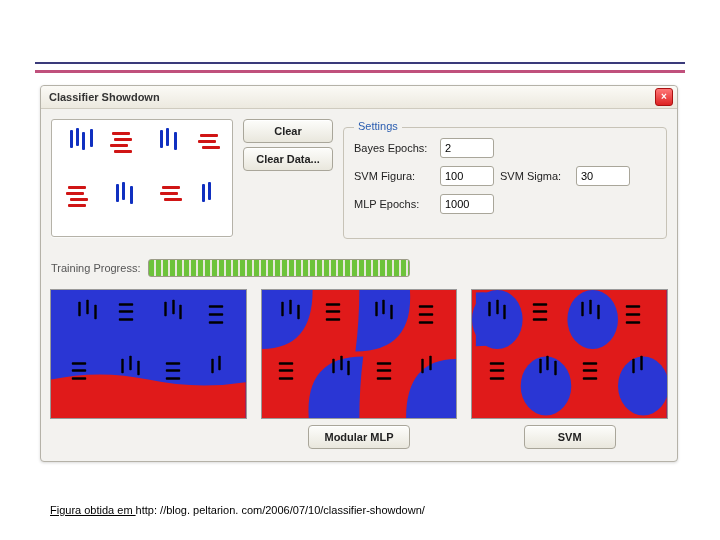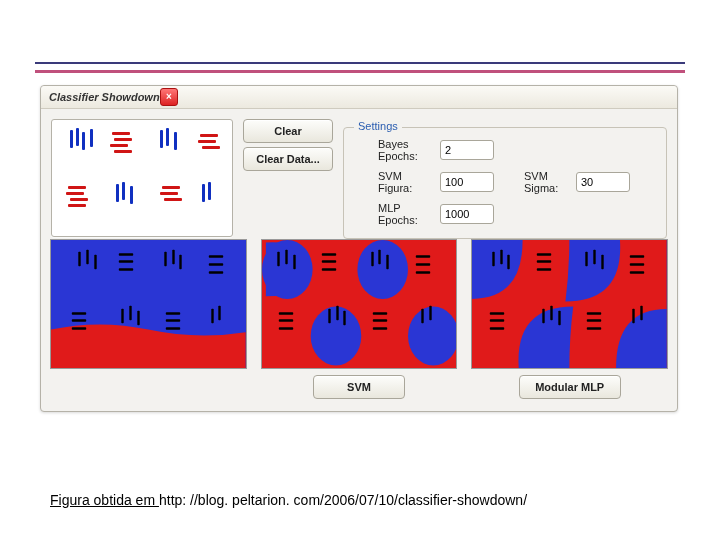--- a/index.html
+++ b/index.html
@@ -36,23 +36,23 @@
     border: 1px solid #b5b2a8;
     border-radius: 4px;
     box-shadow: 0 1px 3px rgba(0,0,0,0.15);
   }
   .titlebar {
     height: 22px;
     background: linear-gradient(#fbfaf6,#ece9df);
     border-bottom: 1px solid #cfcbbf;
     display: flex;
     align-items: center;
+    justify-content: space-between;
     padding: 0 4px 0 8px;
     border-radius: 4px 4px 0 0;
-    font-style: italic;
   }
   .titlebar-title {
     font-weight: bold;
     color: #333;
     font-size: 11px;
   }
   .close-btn {
     width: 16px;
     height: 16px;
     background: linear-gradient(#f77,#d22);
@@ -124,21 +124,20 @@
   .settings-grid {
     display: grid;
     grid-template-columns: 80px 54px 70px 54px;
     row-gap: 8px;
     column-gap: 6px;
     align-items: center;
     font-size: 11px;
   }
   .settings-grid label {
     color: #222;
-    margin-left: 24px;
   }
   .num-input {
     height: 18px;
     border: 1px solid #a9a69a;
     border-radius: 3px;
     background: #fff;
     padding: 0 4px;
     font-size: 11px;
     width: 44px;
   }
@@ -179,22 +178,22 @@
     width: 100%;
     height: 128px;
     border: 1px solid #999;
     position: relative;
     overflow: hidden;
     background: #2a36d4;
   }
   .footnote {
     position: absolute;
     left: 50px;
-    bottom: 32px;
-    font-size: 14px;
+    bottom: 24px;
+    font-size: 11px;
     color: #000;
     font-family: Arial, sans-serif;
   }
   .footnote .under { text-decoration: underline; }
   
   .mark {
     position: absolute;
     border-radius: 1px;
   }
   .vb { width: 3px; height: 18px; background: #1030c0; }
@@ -275,20 +274,24 @@
             <input class="num-input" value="30" style="">
 
             <label>MLP Epochs:</label>
             <input class="num-input" value="1000" style="">
             <span></span>
               <span></span>
           </div>
         </div>
       </div>
 
+      <div class="progress-row">
+        <span class="progress-label">Training Progress:</span>
+        <div class="progress-bar"></div>
+      </div>
 
       <div class="results-row">
 
         <div class="result-col">
           <div class="result-canvas">
             <svg viewBox="0 0 100 100" preserveAspectRatio="none" width="100%" height="100%">
               <rect x="0" y="0" width="100" height="100" fill="#2a36d4"></rect>
               <path d="M0,70 Q25,62 50,70 T100,72 L100,100 L0,100 Z" fill="#e01a1a"></path>
             </svg>
             
@@ -309,20 +312,56 @@
             <span class="mark hk s" style="left:10%;top:68%"></span>
             <span class="mark vk s" style="left:36%;top:52%"></span>
             <span class="mark vk s" style="left:40%;top:50%"></span>
             <span class="mark vk s" style="left:44%;top:54%"></span>
             <span class="mark hk s" style="left:58%;top:56%"></span>
             <span class="mark hk s" style="left:58%;top:62%"></span>
             <span class="mark hk s" style="left:58%;top:68%"></span>
             <span class="mark vk s" style="left:82%;top:52%"></span>
             <span class="mark vk s" style="left:86%;top:50%"></span>
           </div>
+        </div>
+
+        <div class="result-col">
+          <div class="result-canvas">
+            <svg viewBox="0 0 100 100" preserveAspectRatio="none" width="100%" height="100%">
+              <rect x="0" y="0" width="100" height="100" fill="#e01a1a"></rect>
+              <path d="M0,0 L26,0 Q26,46 0,46 Z" fill="#2a36d4"></path>
+              <path d="M50,0 L76,0 Q78,48 48,48 Q50,24 50,0 Z" fill="#2a36d4"></path>
+              <path d="M24,100 Q22,52 52,52 Q50,76 50,100 Z" fill="#2a36d4"></path>
+              <path d="M74,100 Q74,54 100,54 L100,100 Z" fill="#2a36d4"></path>
+            </svg>
+            <span class="mark vk s" style="left:10%;top:8%"></span>
+            <span class="mark vk s" style="left:14%;top:6%"></span>
+            <span class="mark vk s" style="left:18%;top:10%"></span>
+            <span class="mark hk s" style="left:32%;top:10%"></span>
+            <span class="mark hk s" style="left:32%;top:16%"></span>
+            <span class="mark hk s" style="left:32%;top:22%"></span>
+            <span class="mark vk s" style="left:58%;top:8%"></span>
+            <span class="mark vk s" style="left:62%;top:6%"></span>
+            <span class="mark vk s" style="left:66%;top:10%"></span>
+            <span class="mark hk s" style="left:80%;top:12%"></span>
+            <span class="mark hk s" style="left:80%;top:18%"></span>
+            <span class="mark hk s" style="left:80%;top:24%"></span>
+            <span class="mark hk s" style="left:8%;top:56%"></span>
+            <span class="mark hk s" style="left:8%;top:62%"></span>
+            <span class="mark hk s" style="left:8%;top:68%"></span>
+            <span class="mark vk s" style="left:36%;top:52%"></span>
+            <span class="mark vk s" style="left:40%;top:50%"></span>
+            <span class="mark vk s" style="left:44%;top:54%"></span>
+            <span class="mark hk s" style="left:58%;top:56%"></span>
+            <span class="mark hk s" style="left:58%;top:62%"></span>
+            <span class="mark hk s" style="left:58%;top:68%"></span>
+            <span class="mark vk s" style="left:82%;top:52%"></span>
+            <span class="mark vk s" style="left:86%;top:50%"></span>
+          </div>
+          <div class="win-btn" style="width:100px">Modular MLP</div>
         </div>
 
         <div class="result-col">
           <div class="result-canvas">
             <svg viewBox="0 0 100 100" preserveAspectRatio="none" width="100%" height="100%">
               <rect x="0" y="0" width="100" height="100" fill="#e01a1a"></rect>
               <path d="M2,2 Q24,0 24,22 Q24,44 2,44 Z" fill="#2a36d4"></path>
               <path d="M28,44 Q28,2 50,2 Q72,2 72,44 Q50,50 28,44 Z" fill="#2a36d4" opacity="0"></path>
               <ellipse cx="13" cy="23" rx="13" ry="23" fill="#2a36d4"></ellipse>
               <ellipse cx="62" cy="23" rx="13" ry="23" fill="#2a36d4"></ellipse>
@@ -349,56 +388,20 @@
             <span class="mark vk s" style="left:42%;top:54%"></span>
             <span class="mark hk s" style="left:56%;top:56%"></span>
             <span class="mark hk s" style="left:56%;top:62%"></span>
             <span class="mark hk s" style="left:56%;top:68%"></span>
             <span class="mark vk s" style="left:82%;top:52%"></span>
             <span class="mark vk s" style="left:86%;top:50%"></span>
           </div>
           <div class="win-btn" style="width:90px">SVM</div>
         </div>
 
-        <div class="result-col">
-          <div class="result-canvas">
-            <svg viewBox="0 0 100 100" preserveAspectRatio="none" width="100%" height="100%">
-              <rect x="0" y="0" width="100" height="100" fill="#e01a1a"></rect>
-              <path d="M0,0 L26,0 Q26,46 0,46 Z" fill="#2a36d4"></path>
-              <path d="M50,0 L76,0 Q78,48 48,48 Q50,24 50,0 Z" fill="#2a36d4"></path>
-              <path d="M24,100 Q22,52 52,52 Q50,76 50,100 Z" fill="#2a36d4"></path>
-              <path d="M74,100 Q74,54 100,54 L100,100 Z" fill="#2a36d4"></path>
-            </svg>
-            <span class="mark vk s" style="left:10%;top:8%"></span>
-            <span class="mark vk s" style="left:14%;top:6%"></span>
-            <span class="mark vk s" style="left:18%;top:10%"></span>
-            <span class="mark hk s" style="left:32%;top:10%"></span>
-            <span class="mark hk s" style="left:32%;top:16%"></span>
-            <span class="mark hk s" style="left:32%;top:22%"></span>
-            <span class="mark vk s" style="left:58%;top:8%"></span>
-            <span class="mark vk s" style="left:62%;top:6%"></span>
-            <span class="mark vk s" style="left:66%;top:10%"></span>
-            <span class="mark hk s" style="left:80%;top:12%"></span>
-            <span class="mark hk s" style="left:80%;top:18%"></span>
-            <span class="mark hk s" style="left:80%;top:24%"></span>
-            <span class="mark hk s" style="left:8%;top:56%"></span>
-            <span class="mark hk s" style="left:8%;top:62%"></span>
-            <span class="mark hk s" style="left:8%;top:68%"></span>
-            <span class="mark vk s" style="left:36%;top:52%"></span>
-            <span class="mark vk s" style="left:40%;top:50%"></span>
-            <span class="mark vk s" style="left:44%;top:54%"></span>
-            <span class="mark hk s" style="left:58%;top:56%"></span>
-            <span class="mark hk s" style="left:58%;top:62%"></span>
-            <span class="mark hk s" style="left:58%;top:68%"></span>
-            <span class="mark vk s" style="left:82%;top:52%"></span>
-            <span class="mark vk s" style="left:86%;top:50%"></span>
-          </div>
-          <div class="win-btn" style="width:100px">Modular MLP</div>
-        </div>
-
       </div>
     </div>
   </div>
 
   <div class="footnote">
     <span class="under">Figura obtida em </span><span>http: //blog. peltarion. com/2006/07/10/classifier-showdown/</span>
   </div>
 </div>
 
 </body></html>

